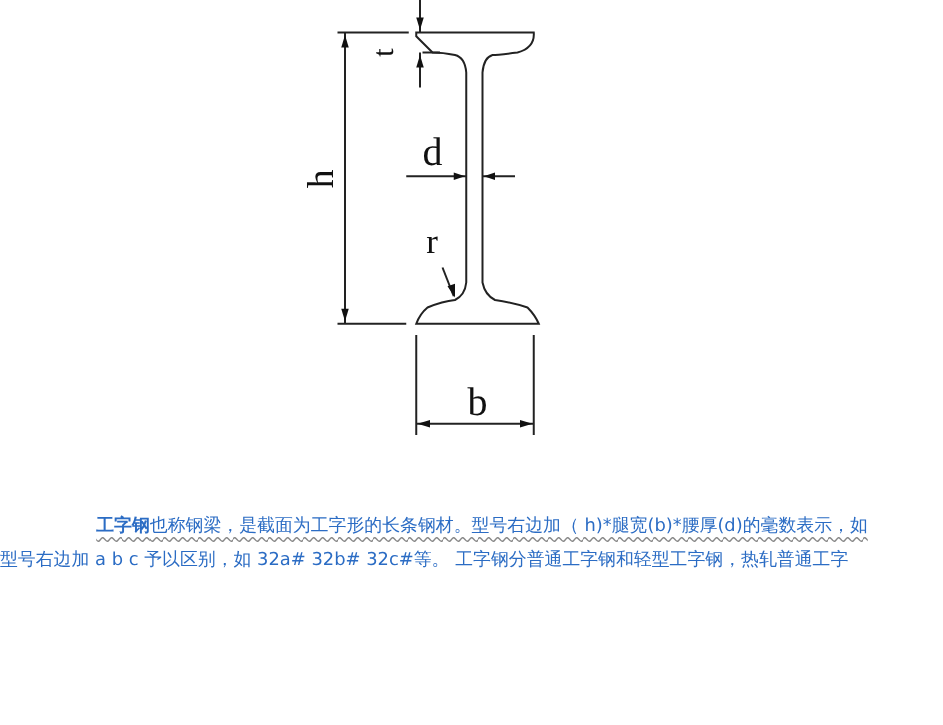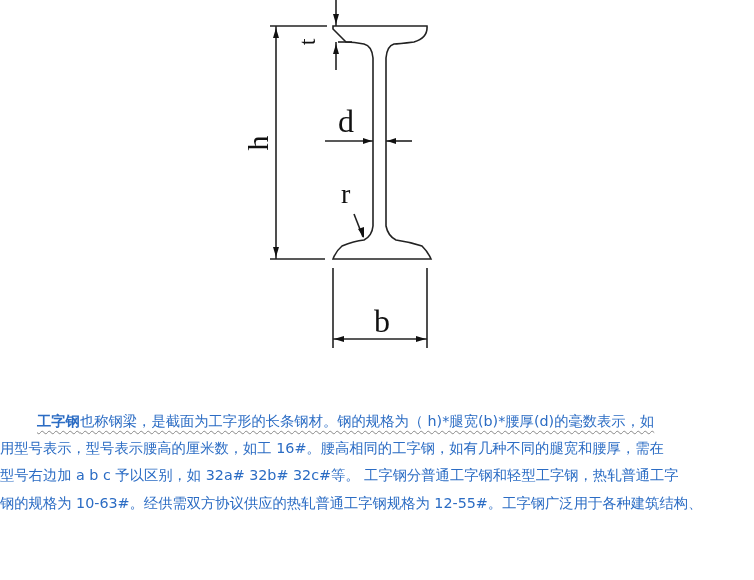--- a/index.html
+++ b/index.html
@@ -79,20 +79,21 @@
     .indent {
       padding-left: 37px;
     }
     .squiggle {
       text-decoration: underline wavy #888;
       text-decoration-thickness: 1px;
       text-underline-offset: 4px;
     }
     .bold {
       font-weight: bold;
+      margin-left: 40px;
     }
   </style>
 </head>
 <body>
 
 <div class="diagram">
   <svg width="754" height="380" viewBox="0 0 754 380">
     <g fill="none" stroke="#222" stroke-width="1.6">
 
       <line x1="270" y1="26" x2="327" y2="26"></line>
@@ -154,17 +155,15 @@
   </svg>
 
   <span class="dim-label lbl-h">h</span>
   <span class="dim-label lbl-t">t</span>
   <span class="dim-label lbl-d">d</span>
   <span class="dim-label lbl-r">r</span>
   <span class="dim-label lbl-b">b</span>
 </div>
 
 <div class="text-block">
-  <span class="text-line indent"><span class="squiggle"><span class="bold">工字钢</span><span>也称钢梁，是截面为工字形的长条钢材。钢的规格为（ h)*腿宽(b)*腰厚(d)的毫数表示，如</span></span></span>
-  <span class="text-line">用型号表示，型号表示腰高的厘米数，如工  16#。腰高相同的工字钢，如有几种不同的腿宽和腰厚，需在</span>
+  <span class="text-line indent"><span class="squiggle"><span class="bold">工字钢</span><span>也称钢梁，是截面为工字形的长条钢材。型号右边加（ h)*腿宽(b)*腰厚(d)的毫数表示，如</span></span></span>
   <span class="text-line">型号右边加 a b c 予以区别，如 32a# 32b# 32c#等。  工字钢分普通工字钢和轻型工字钢，热轧普通工字</span>
-  <span class="text-line">钢的规格为 10-63#。经供需双方协议供应的热轧普通工字钢规格为  12-55#。工字钢广泛用于各种建筑结构、</span>
 </div>
 
 </body></html>

